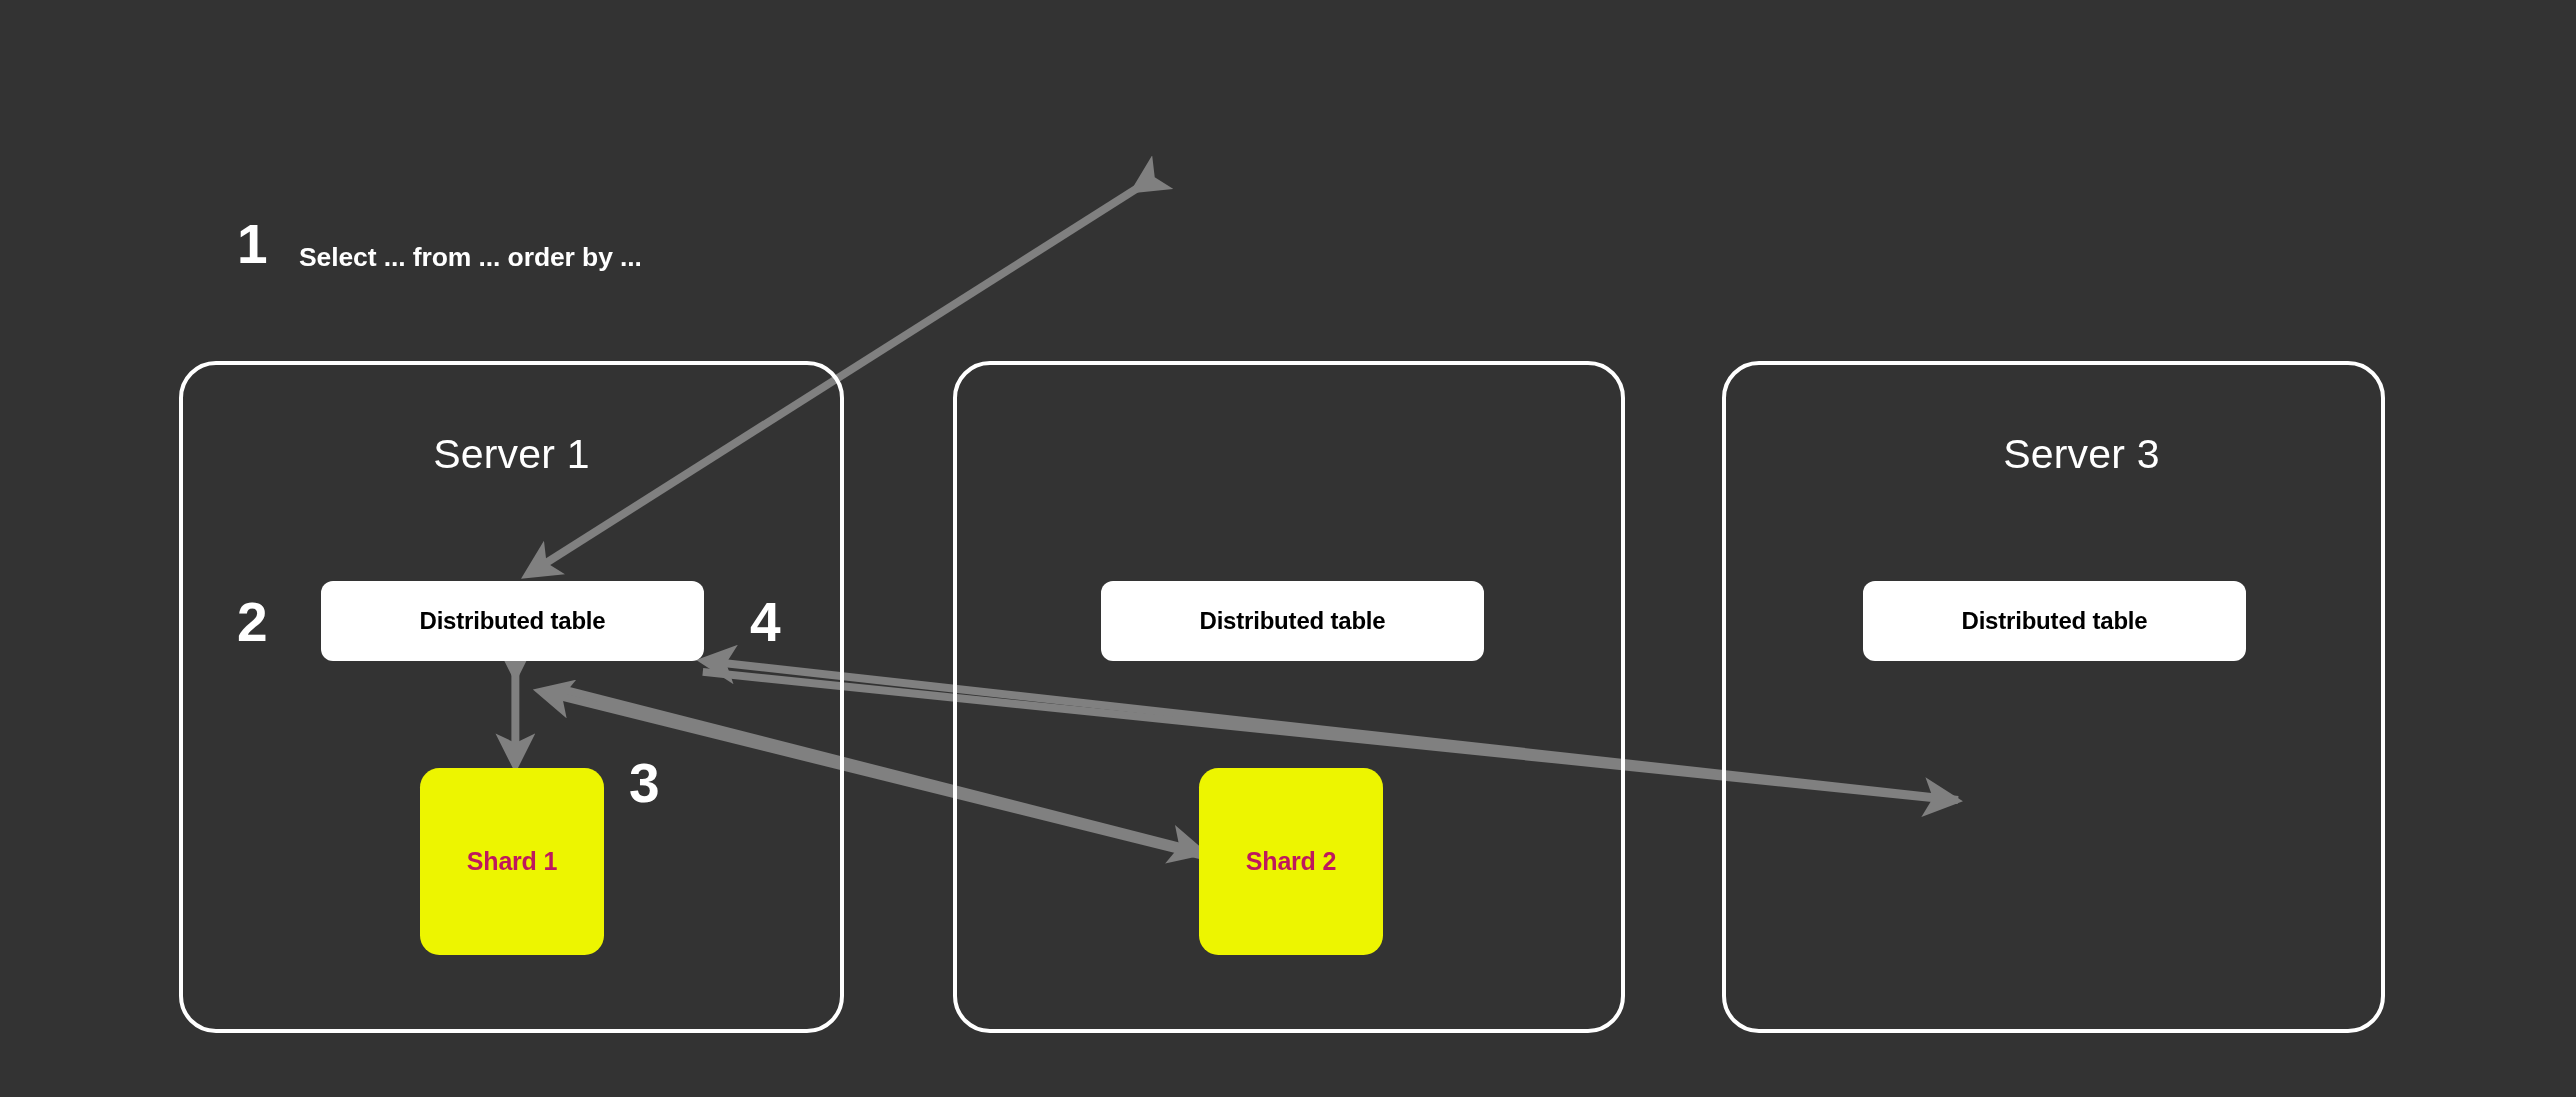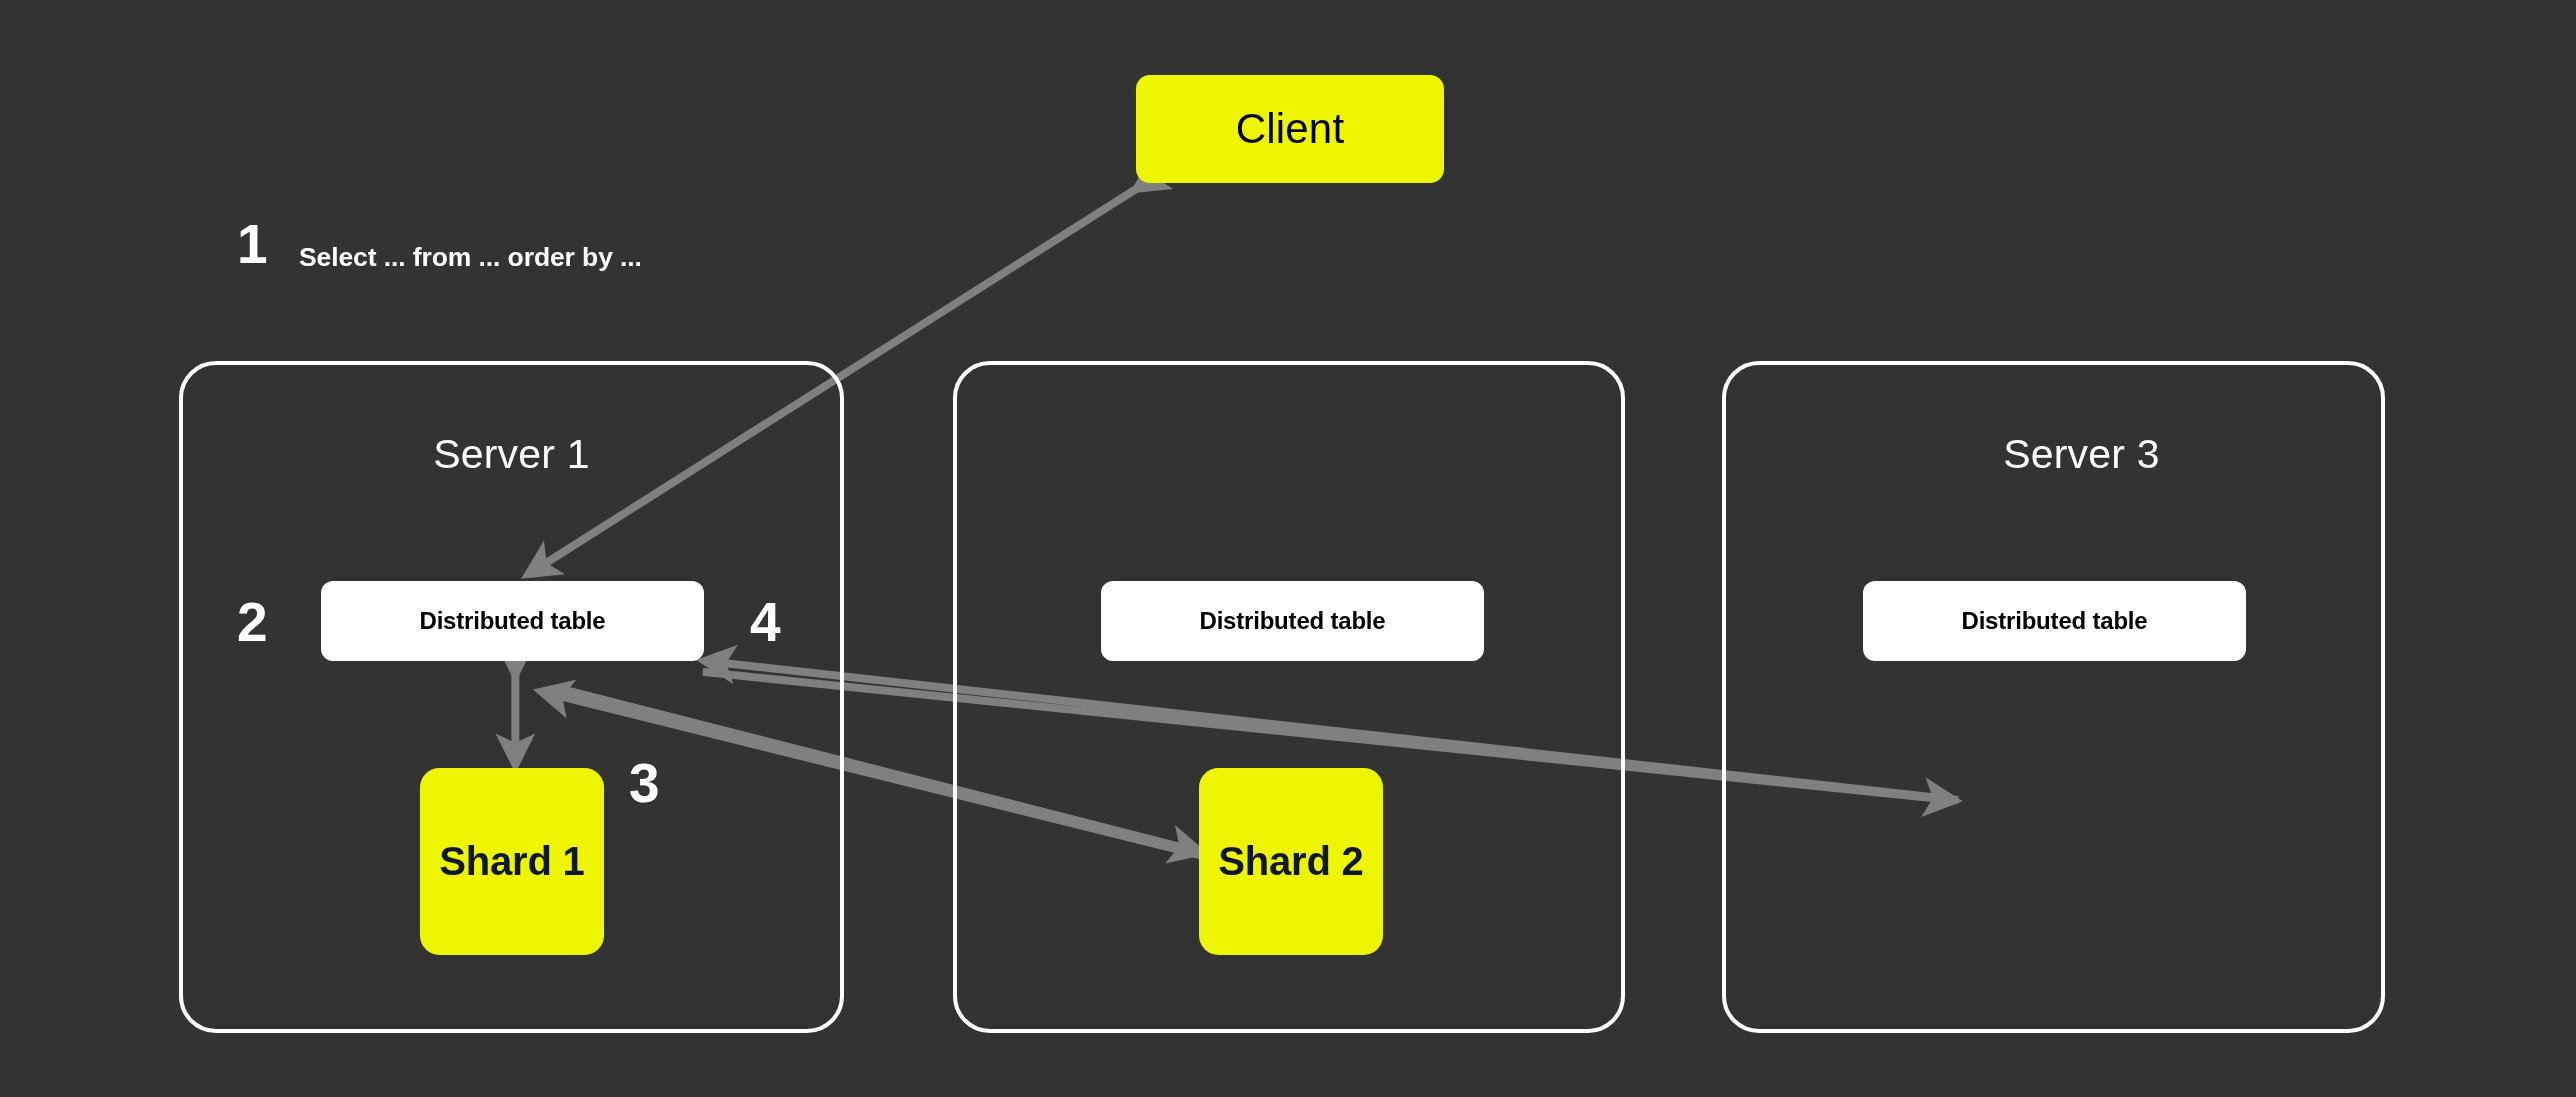--- a/index.html
+++ b/index.html
@@ -61,22 +61,22 @@
     background: #ffffff;
     border-radius: 12px;
     color: #000000;
     font-size: 24px;
     font-weight: 700;
     letter-spacing: -0.2px;
   }
   .node-shard {
     background: #edf500;
     border-radius: 19.4px;
-    color: #0f172a;
-    font-size: 40px;
+    color: #be185d;
+    font-size: 25px;
     font-weight: 700;
     letter-spacing: -0.2px;
   }
 
   
   .step-num {
     position: absolute;
     color: #ffffff;
     font-size: 55px;
     font-weight: 700;
@@ -130,23 +130,20 @@
     
     <line x1="795" y1="760" x2="2208" y2="905" stroke="#808080" stroke-width="9" marker-end="url(#ah)"></line>
 
     
     <line x1="2215" y1="905" x2="800" y2="748" stroke="#808080" stroke-width="9" marker-end="url(#ah)"></line>
 
     
     <line x1="1360" y1="968" x2="615" y2="783" stroke="#808080" stroke-width="9" marker-end="url(#ah)"></line>
   </svg>
 
-  <div class="node node-client" style="left:1136px; top:75px; width:308px; height:108px;">
-    <span>Client</span>
-  </div>
 
   <div class="step-num" style="left:237px; top:217px;">1</div>
   <div class="step-caption" style="left:299px; top:244px;">Select ... from ... order by ...</div>
 
   <div class="server-panel" style="left:179px; top:361px; width:665px; height:672px;"></div>
   <div class="server-title" style="left:179px; top:431px; width:665px;">Server 1</div>
 
   <div class="node node-dist" style="left:321px; top:581px; width:383px; height:80px;">
     <span>Distributed table</span>
   </div>

